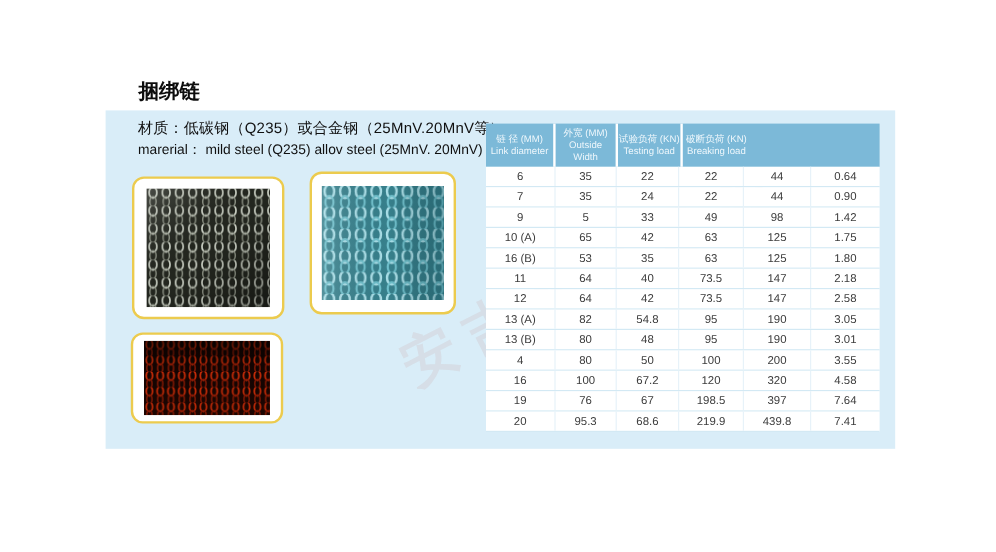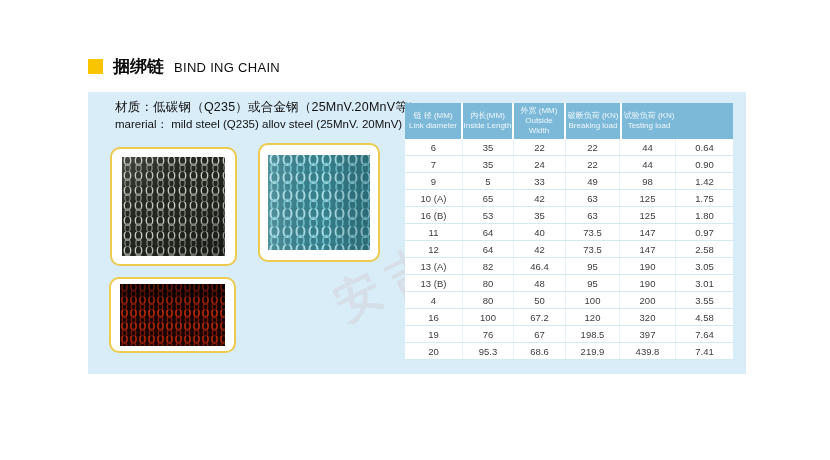--- a/index.html
+++ b/index.html
@@ -3,21 +3,21 @@
 <meta charset="utf-8">
 <style>
   html,body{margin:0;padding:0;}
   body{
     width:830px;height:460px;background:#ffffff;position:relative;
     font-family:"Liberation Sans","DejaVu Sans",sans-serif;
     overflow:hidden;
   }
   .title-row{
     position:absolute;left:88px;top:55px;height:22px;
-    display:flex;align-items:center;gap:10px;
+    display:flex;align-items:center;gap:10px;flex-direction:column;
   }
   .title-square{width:15px;height:15px;background:#f9c400;}
   .title-zh{font-size:17px;font-weight:bold;color:#0d0d0d;}
   .title-en{font-size:13px;font-weight:normal;color:#0d0d0d;letter-spacing:.3px;padding-top:2px;}
 
   .panel{
     position:absolute;left:88px;top:92px;width:658px;height:282px;
     background:#d9edf8;overflow:hidden;
   }
   .mat1{position:absolute;left:27px;top:7px;font-size:12.5px;color:#101010;letter-spacing:.2px;}
@@ -127,35 +127,31 @@
   </div>
 
   <div class="watermark">安吉长虹链条</div>
 
   <div class="spec-table">
     <div class="thead">
         <div class="th c0">
           <span>链 径 (MM)</span>
           <span>Link diameter</span>
         </div>
-        <div class="th c1">
-          <span>内长(MM)</span>
-          <span>Inside Length</span>
-        </div>
         <div class="th c2">
           <span>外宽 (MM)</span>
           <span>Outside Width</span>
         </div>
+        <div class="th c3">
+          <span>试验负荷 (KN)</span>
+          <span>Testing load</span>
+        </div>
         <div class="th c4">
           <span>破断负荷 (KN)</span>
           <span>Breaking load</span>
-        </div>
-        <div class="th c3">
-          <span>试验负荷 (KN)</span>
-          <span>Testing load</span>
         </div>
       </div>
     <div class="tbody">
         <div class="trow">
           <div class="td c0">6</div>
           <div class="td c1">35</div>
           <div class="td c2">22</div>
           <div class="td c3">22</div>
           <div class="td c4">44</div>
           <div class="td c5">0.64</div>
@@ -191,34 +187,34 @@
           <div class="td c3">63</div>
           <div class="td c4">125</div>
           <div class="td c5">1.80</div>
         </div>
         <div class="trow">
           <div class="td c0">11</div>
           <div class="td c1">64</div>
           <div class="td c2">40</div>
           <div class="td c3">73.5</div>
           <div class="td c4">147</div>
-          <div class="td c5">0.97</div>
+          <div class="td c5">2.18</div>
         </div>
         <div class="trow">
           <div class="td c0">12</div>
           <div class="td c1">64</div>
           <div class="td c2">42</div>
           <div class="td c3">73.5</div>
           <div class="td c4">147</div>
           <div class="td c5">2.58</div>
         </div>
         <div class="trow">
           <div class="td c0">13 (A)</div>
           <div class="td c1">82</div>
-          <div class="td c2">46.4</div>
+          <div class="td c2">54.8</div>
           <div class="td c3">95</div>
           <div class="td c4">190</div>
           <div class="td c5">3.05</div>
         </div>
         <div class="trow">
           <div class="td c0">13 (B)</div>
           <div class="td c1">80</div>
           <div class="td c2">48</div>
           <div class="td c3">95</div>
           <div class="td c4">190</div>

